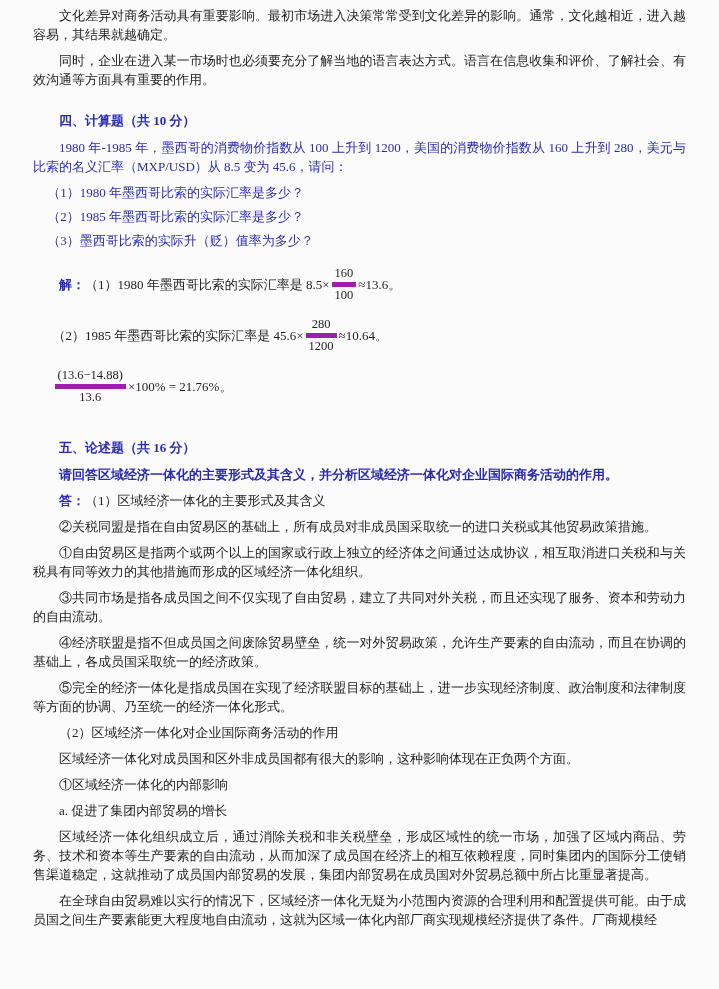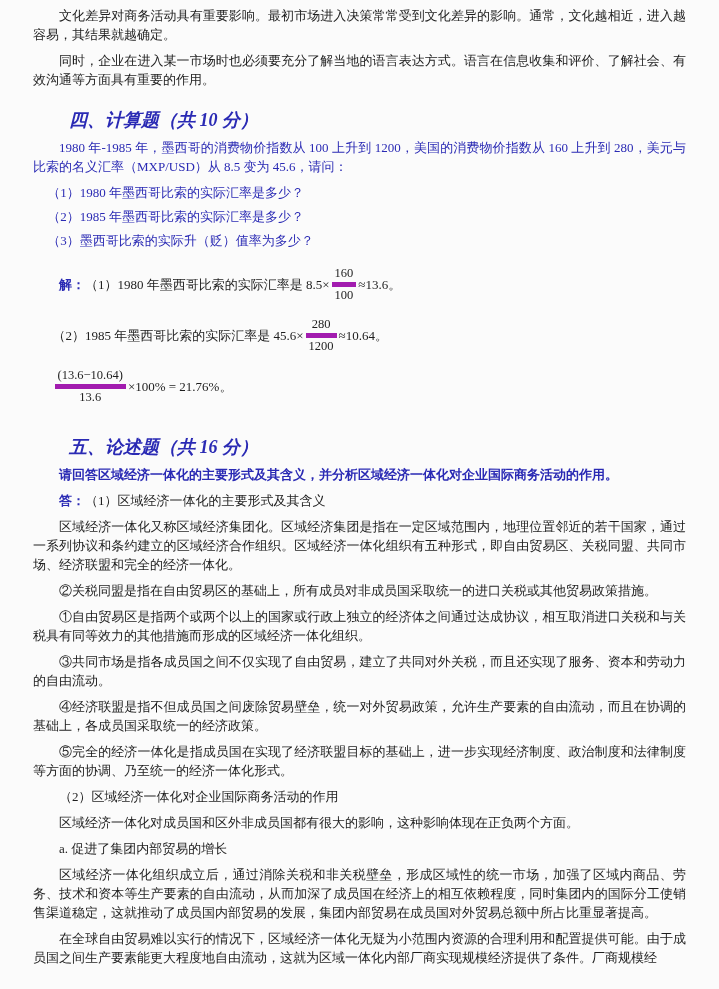--- a/index.html
+++ b/index.html
@@ -15,25 +15,24 @@
     box-sizing: border-box;
     width: 719px; height: 810px;
     padding: 6px 33px 0 33px;
     font-size: 13px;
     line-height: 19px;
   }
   p { margin: 0 0 7px 0; text-align: justify; }
   .para { text-indent: 2em; }
   .q-item { text-indent: 1.1em; margin-bottom: 5px; }
   .sec-head {
-    font-size: 18px; line-height: 19px;
+    font-size: 13px; line-height: 19px;
     font-weight: bold;
     margin: 22px 0 8px 0;
     text-indent: 2em;
-    font-style: italic;
   }
   .blue { color: #2a2ab4; }
   .bold { font-weight: bold; }
   .formula {
     text-indent: 0;
     padding-left: 1.5em;
     margin: 2px 0 11px 0;
     text-align: left;
   }
   .formula.with-label { padding-left: 2em; margin-top: 16px; }
@@ -69,33 +68,33 @@
 
   <p class="formula with-label">
     <span class="label blue">解：</span><span>（1）1980 年墨西哥比索的实际汇率是 </span><span class="math"><span>8.5×</span><span class="frac"><span class="num">160</span><span class="den">100</span></span><span>≈13.6。</span></span>
   </p>
 
   <p class="formula">
     <span>（2）1985 年墨西哥比索的实际汇率是 </span><span class="math"><span>45.6×</span><span class="frac"><span class="num">280</span><span class="den">1200</span></span><span>≈10.64。</span></span>
   </p>
 
   <p class="formula">
-    <span class="math"><span class="frac"><span class="num">(13.6−10.64)</span><span class="den">13.6</span></span><span>×100% = 21.76%。</span></span>
+    <span class="math"><span class="frac"><span class="num">(13.6−14.88)</span><span class="den">13.6</span></span><span>×100% = 21.76%。</span></span>
   </p>
 
   <p class="sec-head blue" style="margin-top:30px;">五、论述题（共 16 分）</p>
   <p class="para blue bold">请回答区域经济一体化的主要形式及其含义，并分析区域经济一体化对企业国际商务活动的作用。</p>
 
   <p class="para"><span class="label blue">答：</span><span>（1）区域经济一体化的主要形式及其含义</span></p>
 
-  <p class="para">区域经济一体化又称区域经济集团化。区域经济集团是指在一定区域范围内，地理位置邻近的若干国家，通过一系列协议和条约建立的区域经济合作组织。区域经济一体化组织有五种形式，即自由贸易区、关税同盟、共同市场、经济联盟和完全的经济一体化。</p>
   <p class="para">②关税同盟是指在自由贸易区的基础上，所有成员对非成员国采取统一的进口关税或其他贸易政策措施。</p>
   <p class="para">①自由贸易区是指两个或两个以上的国家或行政上独立的经济体之间通过达成协议，相互取消进口关税和与关税具有同等效力的其他措施而形成的区域经济一体化组织。</p>
   <p class="para">③共同市场是指各成员国之间不仅实现了自由贸易，建立了共同对外关税，而且还实现了服务、资本和劳动力的自由流动。</p>
   <p class="para">④经济联盟是指不但成员国之间废除贸易壁垒，统一对外贸易政策，允许生产要素的自由流动，而且在协调的基础上，各成员国采取统一的经济政策。</p>
   <p class="para">⑤完全的经济一体化是指成员国在实现了经济联盟目标的基础上，进一步实现经济制度、政治制度和法律制度等方面的协调、乃至统一的经济一体化形式。</p>
   <p class="para">（2）区域经济一体化对企业国际商务活动的作用</p>
   <p class="para">区域经济一体化对成员国和区外非成员国都有很大的影响，这种影响体现在正负两个方面。</p>
+  <p class="para">①区域经济一体化的内部影响</p>
   <p class="para" style="margin-top:4px;">a. 促进了集团内部贸易的增长</p>
   <p class="para">区域经济一体化组织成立后，通过消除关税和非关税壁垒，形成区域性的统一市场，加强了区域内商品、劳务、技术和资本等生产要素的自由流动，从而加深了成员国在经济上的相互依赖程度，同时集团内的国际分工使销售渠道稳定，这就推动了成员国内部贸易的发展，集团内部贸易在成员国对外贸易总额中所占比重显著提高。</p>
   <p class="para">在全球自由贸易难以实行的情况下，区域经济一体化无疑为小范围内资源的合理利用和配置提供可能。由于成员国之间生产要素能更大程度地自由流动，这就为区域一体化内部厂商实现规模经济提供了条件。厂商规模经</p>
 
 </div>
 
 </body></html>

